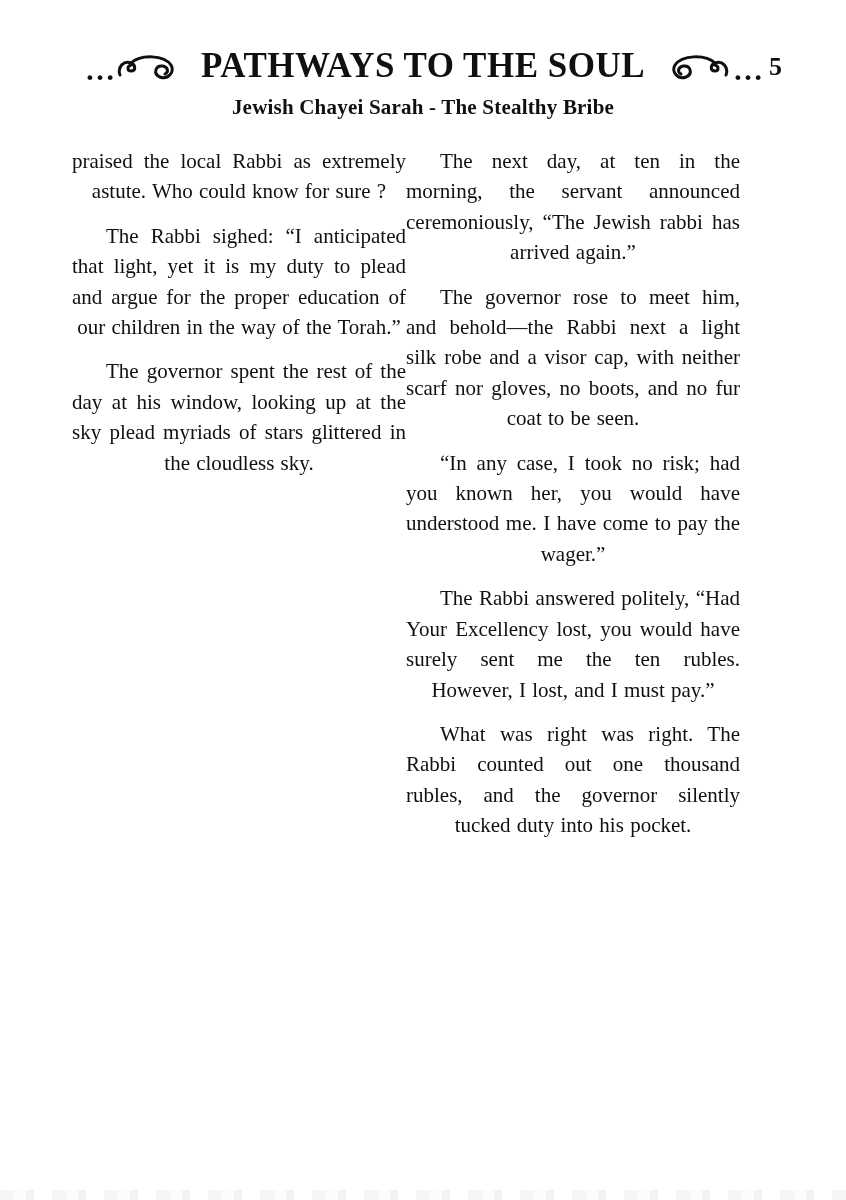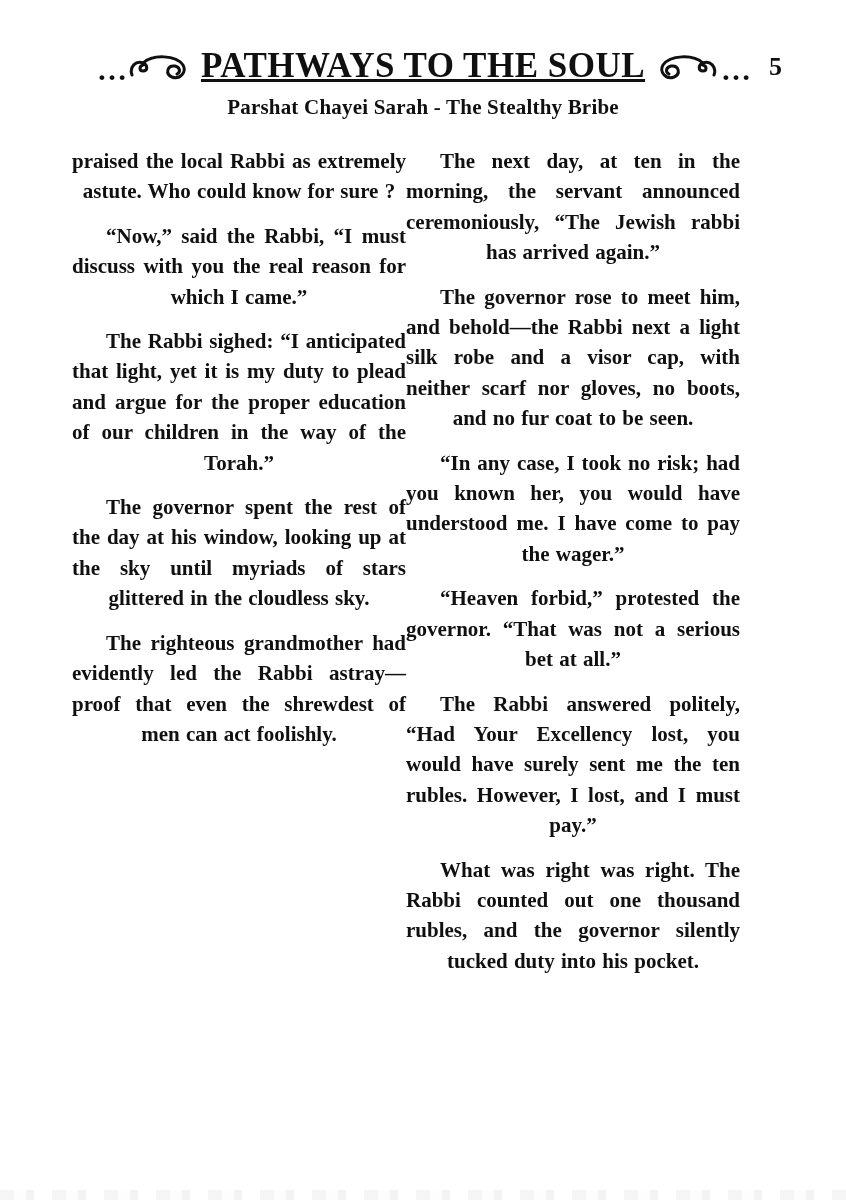--- a/index.html
+++ b/index.html
@@ -26,23 +26,22 @@
     display:flex;
     align-items:center;
     justify-content:center;
     gap:4px;
     height:44px;
   }
   .book-title{
     font-size:35px;
     font-weight:bold;
     letter-spacing:0.5px;
-    margin:0 4px;
+    margin:0 16px;
     white-space:nowrap;
-    text-decoration:underline;
   }
   .orn-dots{
     font-size:30px;
     font-weight:bold;
     letter-spacing:-2px;
     line-height:1;
     transform:translateY(4px);
   }
   .orn-svg{display:inline-block;width:64px;height:30px;transform:translateY(3px);}
   .orn-svg.mirror{transform:translateY(3px) scaleX(-1);}
@@ -58,21 +57,20 @@
     font-size:21px;
     font-weight:bold;
     margin:7px 0 0 0;
     letter-spacing:0.2px;
   }
   
   .columns{
     display:flex;
     padding:26px 70px 0 72px;
     box-sizing:border-box;
-    font-weight:bold;
   }
   .col{width:334px;}
   .col p{
     font-size:21px;
     line-height:30.4px;
     text-align:justify;
     text-align-last:center;
     text-indent:34px;
     margin:0 0 14px 0;
     word-spacing:1px;
@@ -107,35 +105,32 @@
       <h1 class="book-title">PATHWAYS TO THE SOUL</h1>
       <span class="orn-svg mirror">
         <svg viewBox="0 0 64 30" width="64" height="30" fill="none" stroke="#101010" stroke-width="3" stroke-linecap="round">
           <path d="M3 21 C0 13 7 6 14 9 C19 11 19 17 14 17 C10 17 10 12 14 11"></path>
           <path d="M14 9 C24 0 47 1 54 11 C58 18 51 26 43 23 C36 20 38 11 46 12 C51 13 52 18 48 20"></path>
         </svg>
       </span>
       <span class="orn-dots">…</span>
       <span class="page-number">5</span>
     </div>
-    <h2 class="chapter-subtitle">Parshat Chayei Sarah - The Stealthy Bribe</h2>
+    <h2 class="chapter-subtitle">Jewish Chayei Sarah - The Stealthy Bribe</h2>
   </header>
 
   <main class="columns">
     <section class="col">
       <p class="noindent">praised the local Rabbi as extremely astute. Who could know for sure ?</p>
-      <p>“Now,” said the Rabbi, “I must discuss with you the real reason for which I came.”</p>
       <p>The Rabbi sighed: “I anticipated that light, yet it is my duty to plead and argue for the proper education of our children in the way of the Torah.”</p>
-      <p>The governor spent the rest of the day at his window, looking up at the sky until myriads of stars glittered in the cloudless sky.</p>
-      <p>The righteous grandmother had evidently led the Rabbi astray—proof that even the shrewdest of men can act foolishly.</p>
+      <p>The governor spent the rest of the day at his window, looking up at the sky plead myriads of stars glittered in the cloudless sky.</p>
     </section>
     <section class="col">
       <p>The next day, at ten in the morning, the servant announced ceremoniously, “The Jewish rabbi has arrived again.”</p>
       <p>The governor rose to meet him, and behold—the Rabbi next a light silk robe and a visor cap, with neither scarf nor gloves, no boots, and no fur coat to be seen.</p>
       <p>“In any case, I took no risk; had you known her, you would have understood me. I have come to pay the wager.”</p>
-      <p>“Heaven forbid,” protested the governor. “That was not a serious bet at all.”</p>
       <p>The Rabbi answered politely, “Had Your Excellency lost, you would have surely sent me the ten rubles. However, I lost, and I must pay.”</p>
       <p>What was right was right. The Rabbi counted out one thousand rubles, and the governor silently tucked duty into his pocket.</p>
     </section>
   </main>
 
   <div class="scan-edge"></div>
 </div>
 
 </body></html>

